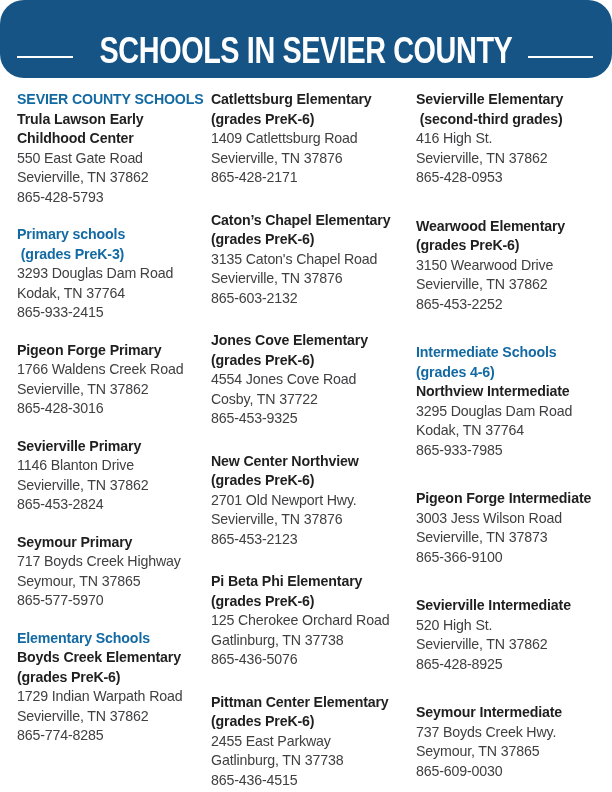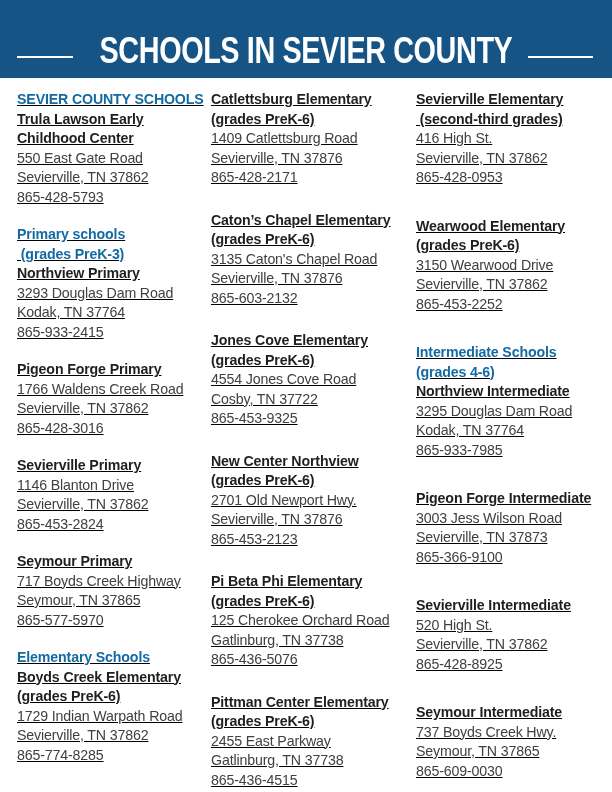--- a/index.html
+++ b/index.html
@@ -12,20 +12,21 @@
     position: relative;
     width: 612px; height: 792px;
     background: var(--page-bg, #ffffff);
     overflow: hidden;
   }
   
   .band {
     position: absolute; top: 0; left: 0;
     width: 612px; height: 78px;
     background: var(--band-color, #165486);
+    border-radius: 24px;
   }
   .band-title {
     position: absolute; top: 33px; left: 0; right: 0;
     text-align: center;
     color: #ffffff;
     font-size: 36px; font-weight: bold;
     line-height: 1;
     letter-spacing: -0.5px;
     white-space: nowrap;
     transform: scaleX(0.8);
@@ -36,21 +37,20 @@
     background: var(--rule-color, #ffffff);
   }
   .rule-left  { left: 17px;  width: 56px; }
   .rule-right { right: 19px; width: 65px; }
   
   .col {
     position: absolute; top: 90px;
     font-size: 14.2px;
     line-height: 19.5px;
     letter-spacing: -0.15px;
-    text-decoration: underline;
   }
   .col-1 { left: 17px;  width: 190px; --gap: 18px; }
   .col-2 { left: 211px; width: 192px; --gap: 23px; }
   .col-3 { left: 416px; width: 198px; --gap: 29px; }
   .block + .block { margin-top: var(--gap); }
   .heading + .block { margin-top: 0; }
   .hline {
     color: var(--heading-color, #136aa3);
     font-weight: bold;
     white-space: pre;
@@ -84,21 +84,20 @@
           <div class="name">Childhood Center</div>
           <div class="detail">550 East Gate Road</div>
           <div class="detail">Sevierville, TN 37862</div>
           <div class="detail">865-428-5793</div>
         </div>
         <div class="block heading">
           <div class="hline">Primary schools</div>
           <div class="hline"> (grades PreK-3)</div>
         </div>
         <div class="block school">
-          <div class="name">Northview Primary</div>
           <div class="detail">3293 Douglas Dam Road</div>
           <div class="detail">Kodak, TN 37764</div>
           <div class="detail">865-933-2415</div>
         </div>
         <div class="block school">
           <div class="name">Pigeon Forge Primary</div>
           <div class="detail">1766 Waldens Creek Road</div>
           <div class="detail">Sevierville, TN 37862</div>
           <div class="detail">865-428-3016</div>
         </div>

